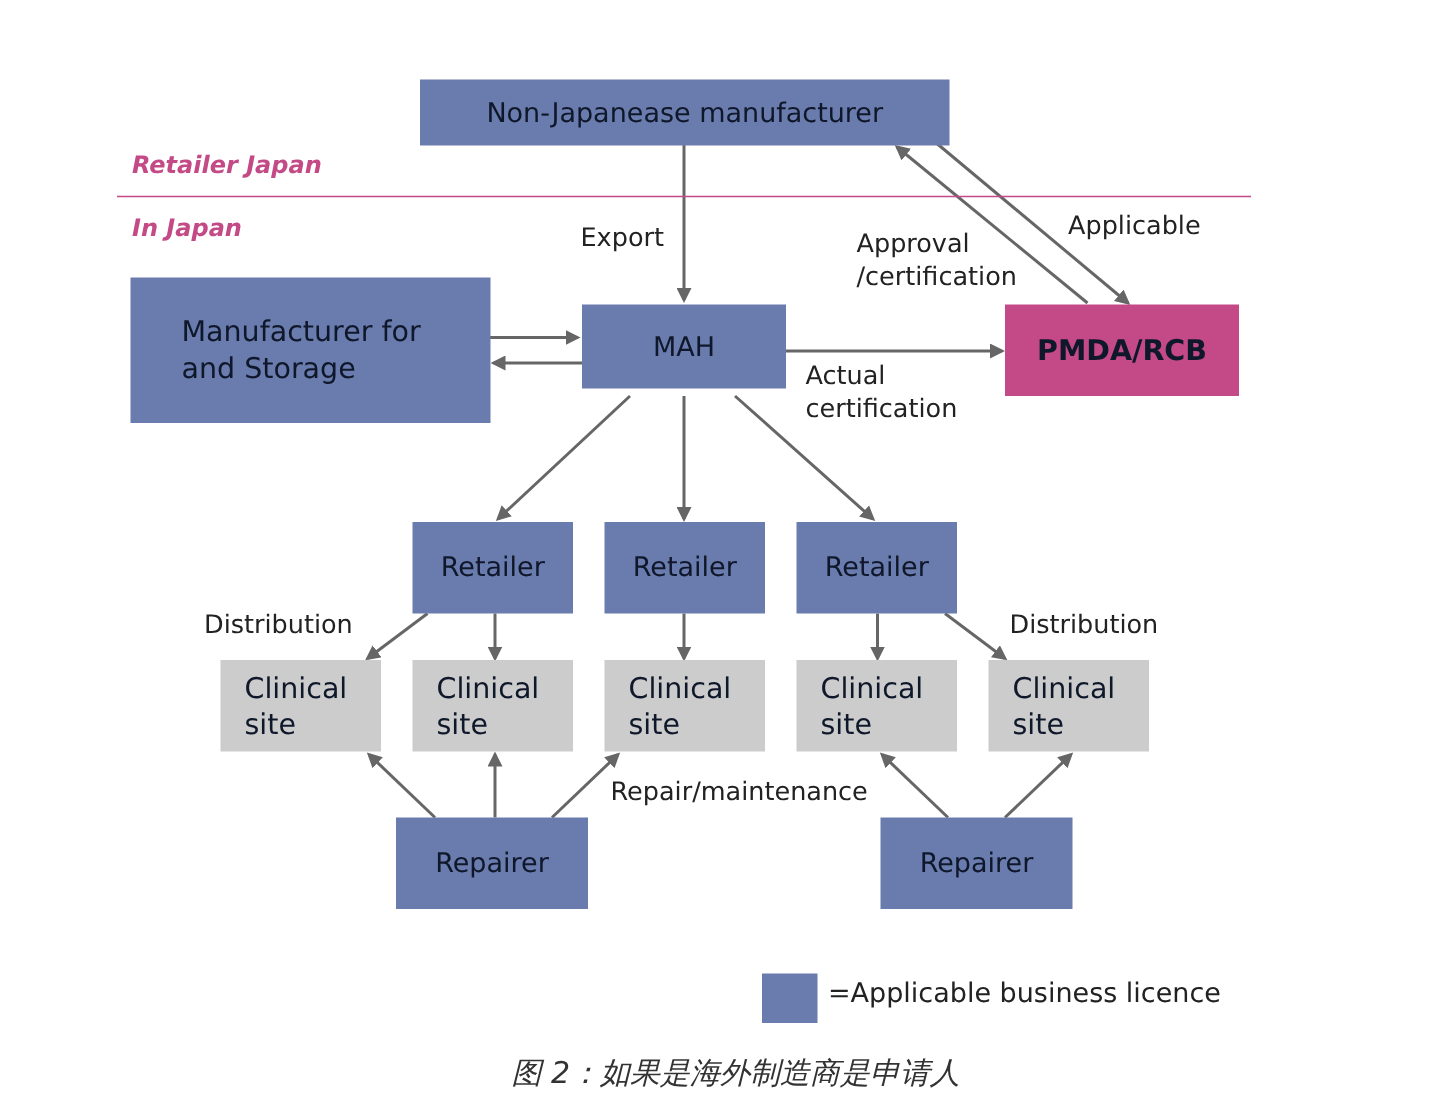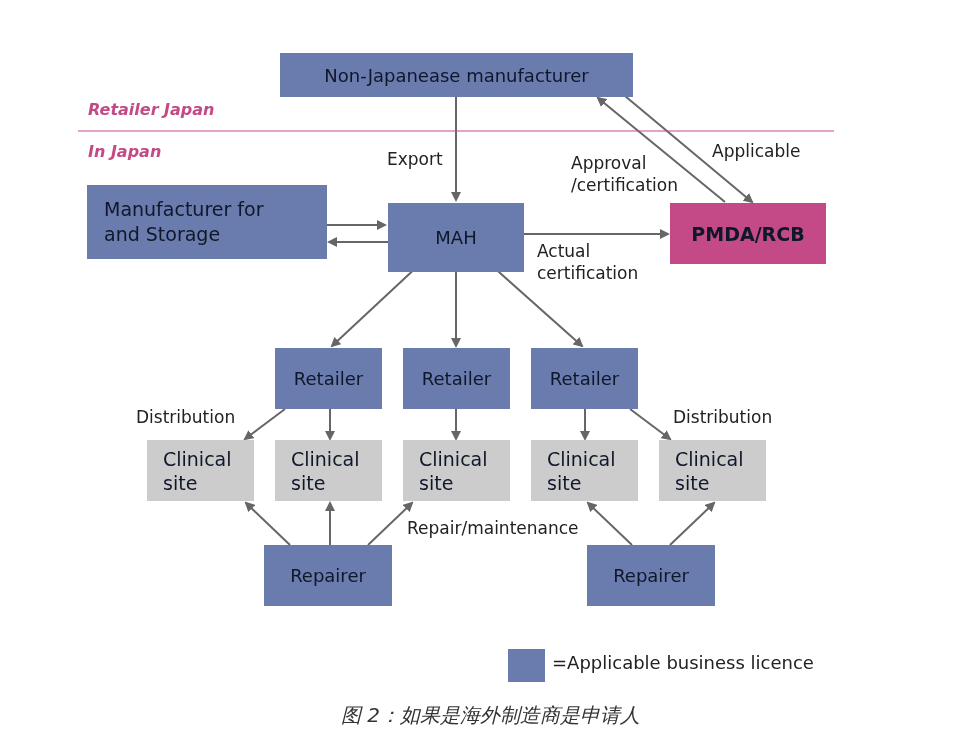--- a/index.html
+++ b/index.html
@@ -58,28 +58,28 @@
   <line x1="78" y1="131" x2="834" y2="131" stroke="#c34a86" stroke-width="1"></line>
 </svg>
 
 <div class="zone" style="left:88px;top:100px;">Retailer Japan</div>
 <div class="zone" style="left:88px;top:142px;">In Japan</div>
 
 <div class="box blue" style="left:280px;top:53px;width:353px;height:44px;">
   <span>Non-Japanease manufacturer</span>
 </div>
 
-<div class="box blue" style="left:87px;top:185px;width:240px;height:74px;justify-content:flex-start;padding-left:17px;line-height:25px;font-size:19px;">
+<div class="box blue" style="left:87px;top:185px;width:240px;height:97px;justify-content:flex-start;padding-left:34px;line-height:25px;font-size:19px;">
   <div>
     <div>Manufacturer for</div>
     <div>and Storage</div>
   </div>
 </div>
 
-<div class="box blue" style="left:388px;top:203px;width:136px;height:69px;">
+<div class="box blue" style="left:388px;top:203px;width:136px;height:56px;">
   <span>MAH</span>
 </div>
 
 <div class="box pink" style="left:670px;top:203px;width:156px;height:61px;text-align:right;">
   <span>PMDA/RCB</span>
 </div>
 
 <div class="box blue" style="left:275px;top:348px;width:107px;height:61px;">
   <span>Retailer</span>
 </div>

